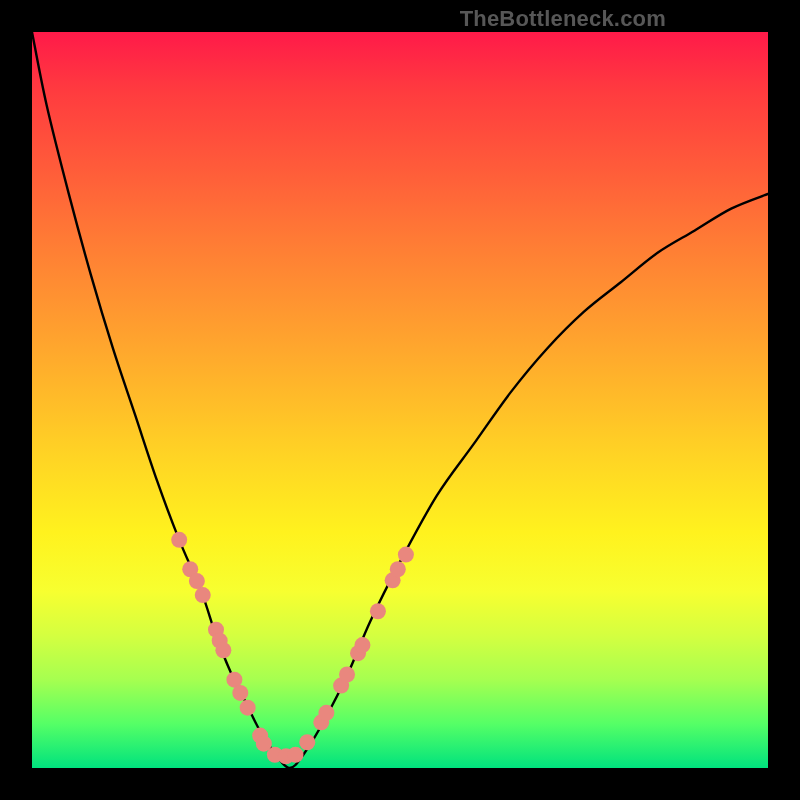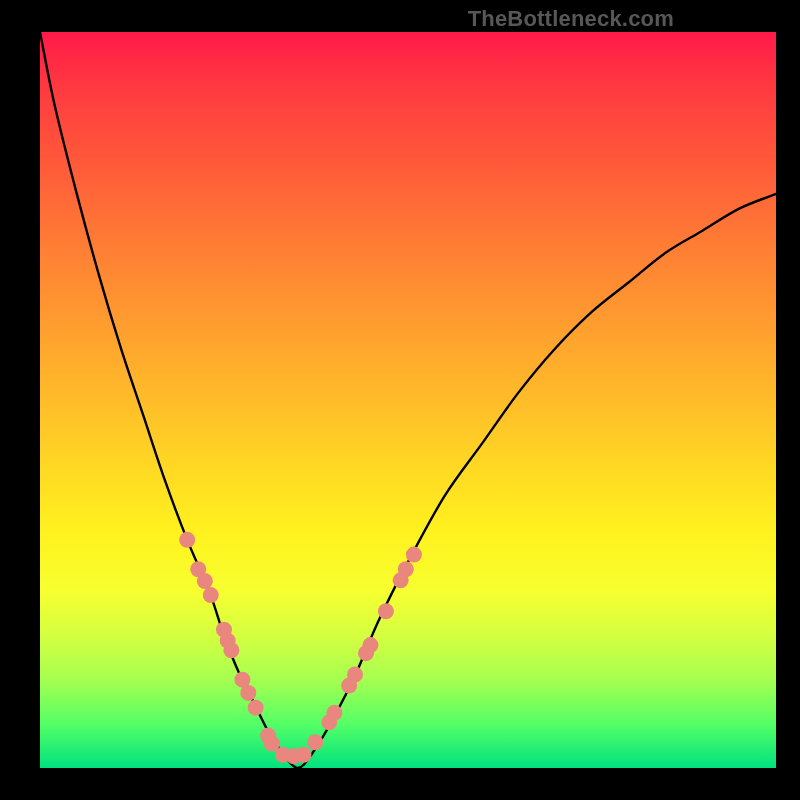--- a/index.html
+++ b/index.html
@@ -6,21 +6,21 @@
     margin: 0;
     padding: 0;
     width: 800px;
     height: 800px;
     background: #000;
     overflow: hidden;
     font-family: Arial, Helvetica, sans-serif;
   }
   .frame {
     position: absolute;
-    left: 8px;
+    left: 0;
     top: 0;
     width: 680px;
     height: 800px;
     background: #000;
   }
   .plot {
     position: absolute;
     left: 32px;
     top: 32px;
     width: 736px;

